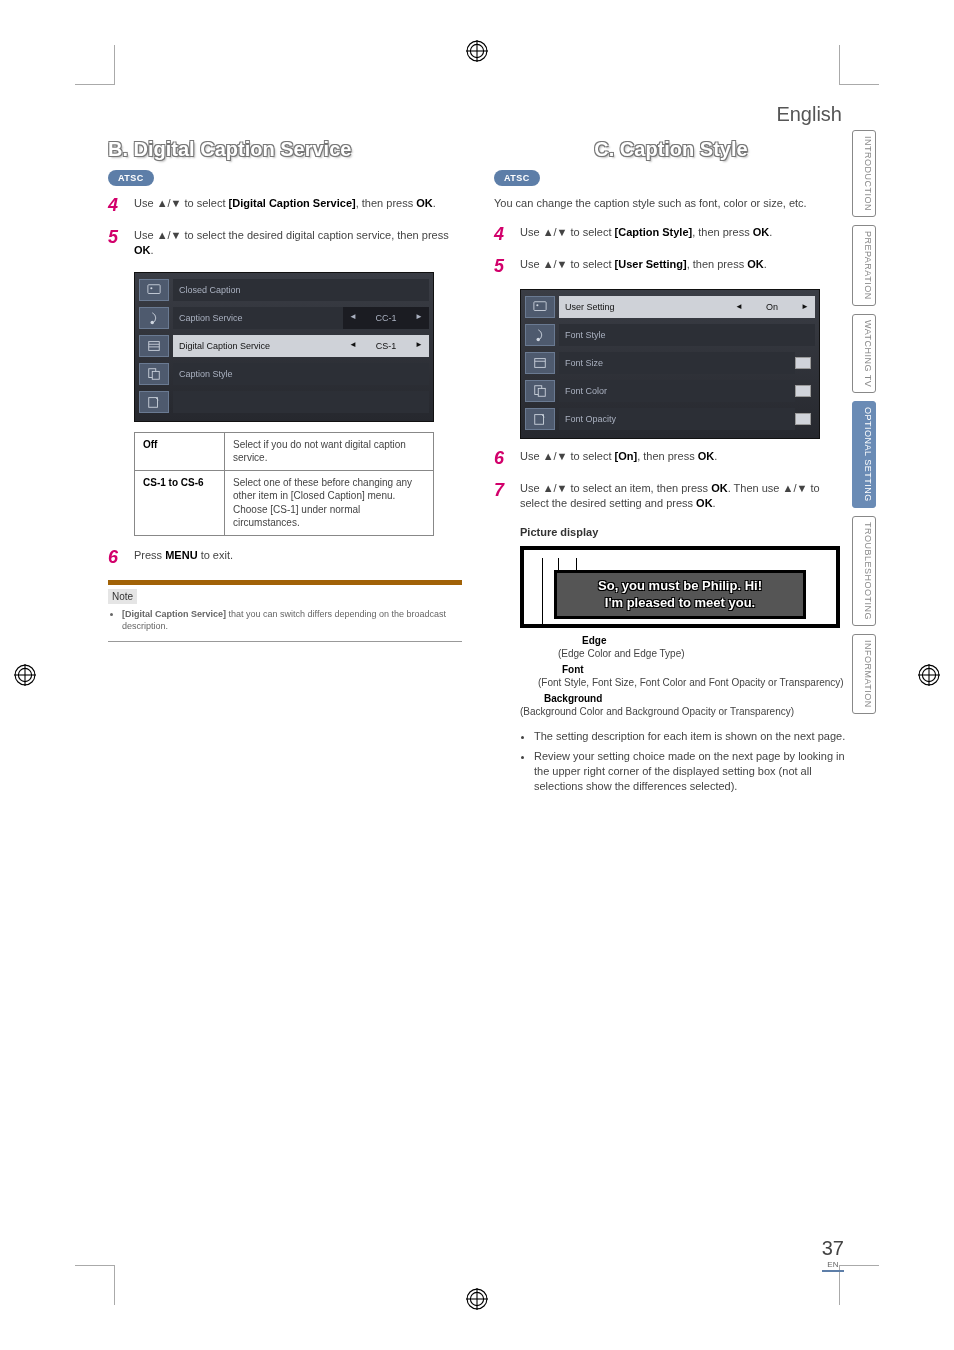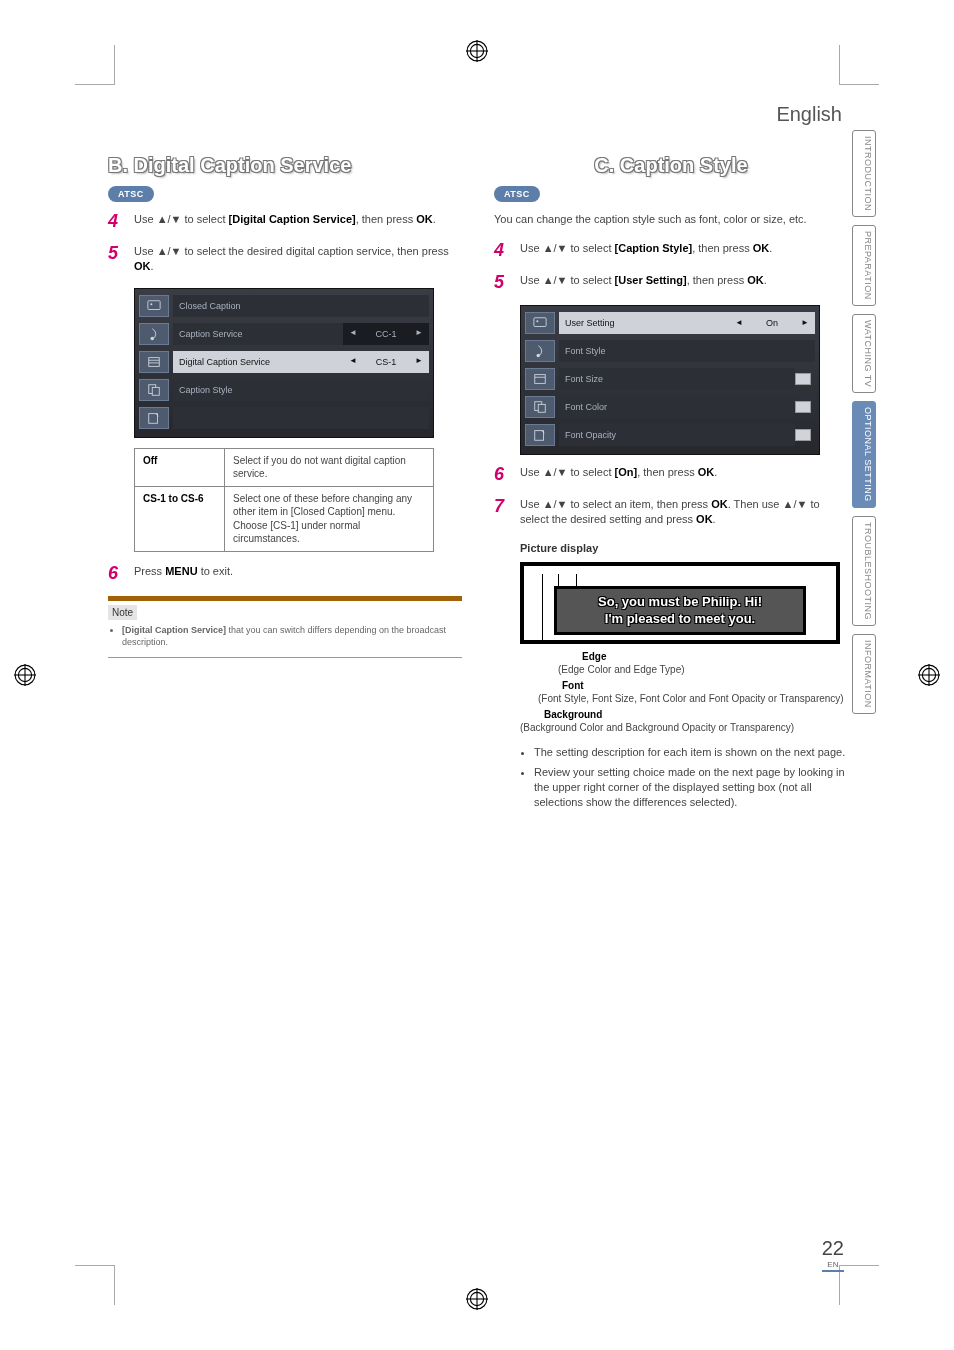--- a/index.html
+++ b/index.html
@@ -17,21 +17,21 @@
 
   .regmark { position: absolute; width: 22px; height: 22px; }
   .regmark svg { width: 100%; height: 100%; }
 
   .lang-label { position: absolute; right: 112px; top: 103px; font-size: 20px; color: #555; }
 
   .side-tabs { position: absolute; right: 78px; top: 130px; width: 24px; display: flex; flex-direction: column; gap: 8px; }
   .side-tab { border: 1px solid #888; border-radius: 3px; padding: 5px 2px; font-size: 9px; letter-spacing: 0.5px; color: #888; writing-mode: vertical-rl; text-orientation: mixed; text-align: center; }
   .side-tab.active { background: #6a8bb5; color: #fff; border-color: #6a8bb5; }
 
-  .content { position: absolute; left: 108px; top: 152px; width: 740px; display: flex; gap: 32px; }
+  .content { position: absolute; left: 108px; top: 136px; width: 740px; display: flex; gap: 32px; }
   .col { flex: 1; font-size: 12px; color: #333; line-height: 1.35; }
 
   h2.section-title { font-weight: 600; font-size: 20px; color: #fff; text-shadow: -1px -1px 0 #777, 1px -1px 0 #777, -1px 1px 0 #777, 1px 1px 0 #777, 2px 2px 2px rgba(0,0,0,0.25); margin-bottom: 6px; }
 
   .atsc-badge { display: inline-block; background: #5d7ea8; color: #fff; font-size: 9px; font-weight: 600; padding: 2px 10px; border-radius: 9px; letter-spacing: 0.5px; margin-bottom: 10px; }
 
   .intro { color: #444; font-size: 11px; margin-bottom: 14px; }
 
   .step { display: flex; gap: 10px; margin-bottom: 14px; }
   .step-num { color: #d2006b; font-weight: 700; font-size: 18px; line-height: 1; min-width: 16px; font-style: italic; }
@@ -347,17 +347,17 @@
       </div>
 
       <ul class="bullets">
         <li>The setting description for each item is shown on the next page.</li>
         <li>Review your setting choice made on the next page by looking in the upper right corner of the displayed setting box (not all selections show the differences selected).</li>
       </ul>
     </div>
   </div>
 
   <div class="page-num">
-    <span>22</span>
+    <span>37</span>
     <span class="en">EN</span>
   </div>
 
 </div>
 
 </body></html>

